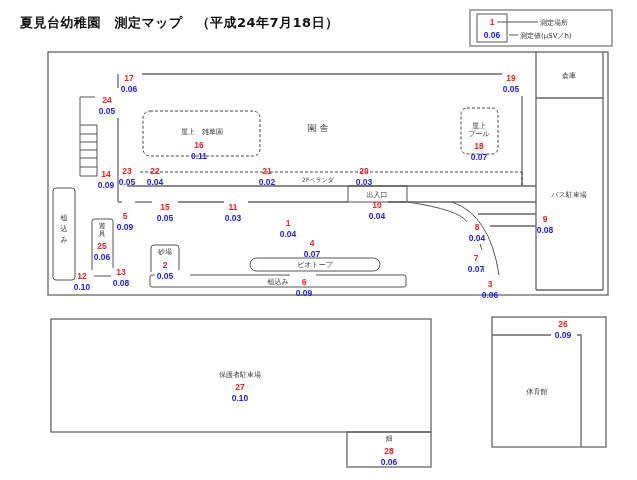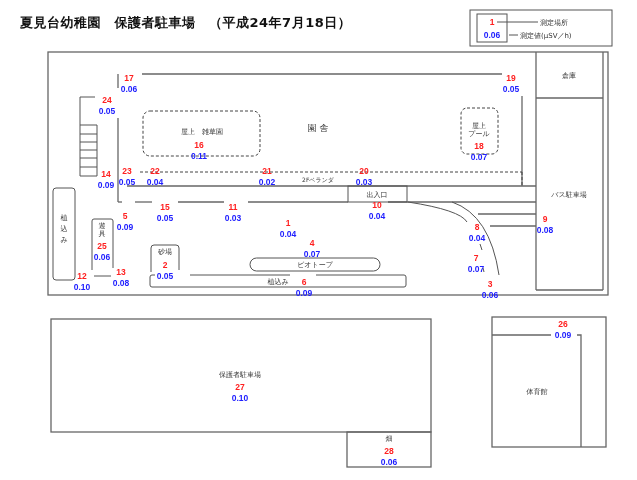--- a/index.html
+++ b/index.html
@@ -10,21 +10,21 @@
   .lbl { font-family: "DejaVu Sans", sans-serif; font-size: 7px; fill: #333; }
   .num { font-family: "Liberation Sans", sans-serif; font-size: 8.5px; font-weight: bold; fill: #ff2020; }
   .val { font-family: "Liberation Sans", sans-serif; font-size: 8.5px; font-weight: bold; fill: #2020ff; }
   .wall { stroke: #666; stroke-width: 1.3; fill: none; }
   .thin { stroke: #555; stroke-width: 1; fill: none; }
   .dash { stroke: #444; stroke-width: 1; fill: none; stroke-dasharray: 3 2; }
 </style>
 </head>
 <body>
 
-<div id="title">夏見台幼稚園　保護者駐車場　（平成24年7月18日）</div>
+<div id="title">夏見台幼稚園　測定マップ　（平成24年7月18日）</div>
 
 <svg width="637" height="480" viewBox="0 0 637 480">
 
   <g>
     <rect x="470" y="10" width="142" height="36" class="thin"></rect>
     <rect x="477" y="14" width="30" height="28" class="thin"></rect>
     <text x="492" y="25" text-anchor="middle" class="num">1</text>
     <text x="492" y="38" text-anchor="middle" class="val">0.06</text>
     <line x1="497" y1="22" x2="538" y2="22" class="thin"></line>
     <line x1="509" y1="35" x2="518" y2="35" class="thin"></line>

